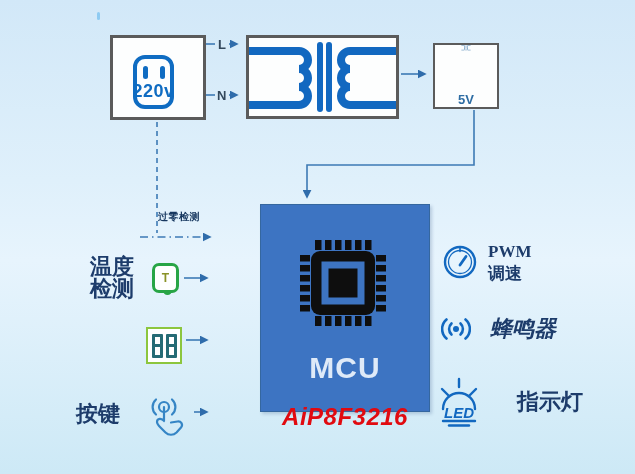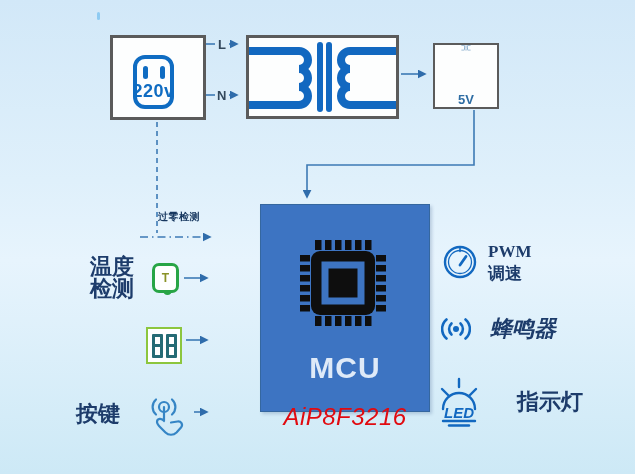--- a/index.html
+++ b/index.html
@@ -28,21 +28,21 @@
   
   .fivev{display:flex;flex-direction:column;align-items:center;justify-content:center;gap:40px;}
   .fivev-text{font-weight:bold;font-size:13px;color:#2e6da4;margin-top:1px;}
 
   
   .mcu{position:absolute;left:220px;top:204px;width:170px;height:208px;background:#3d74c2;
     border:1px solid #35679f;box-sizing:border-box;box-shadow:2px 2px 3px rgba(60,90,140,.25);margin-left:40px;}
   .mcu-title{position:absolute;left:0;top:146px;width:100%;text-align:center;
     font-size:30px;font-weight:bold;color:#dfeaf8;letter-spacing:1px;}
   .mcu-part{position:absolute;left:0;top:198px;width:100%;text-align:center;
-    font-size:24px;font-weight:normal;font-style:italic;color:#e10a10;letter-spacing:.5px;}
+    font-size:24px;font-weight:bold;font-style:italic;color:#e10a10;letter-spacing:.5px;}
 
   
   .side-label{position:absolute;font-family:"Liberation Serif","DejaVu Serif",serif;
     font-weight:bold;color:#1d3c6b;font-size:22px;line-height:22px;white-space:pre-line;}
   .zc-label{position:absolute;left:158px;top:210px;font-family:"Liberation Serif","DejaVu Serif",serif;
     font-weight:bold;font-size:10px;color:#16375f;letter-spacing:.5px;}
 
   
   .temp-icon{position:absolute;left:152px;top:263px;width:27px;height:30px;background:#fff;
     border:3px solid #28a546;border-radius:7px;box-sizing:border-box;

